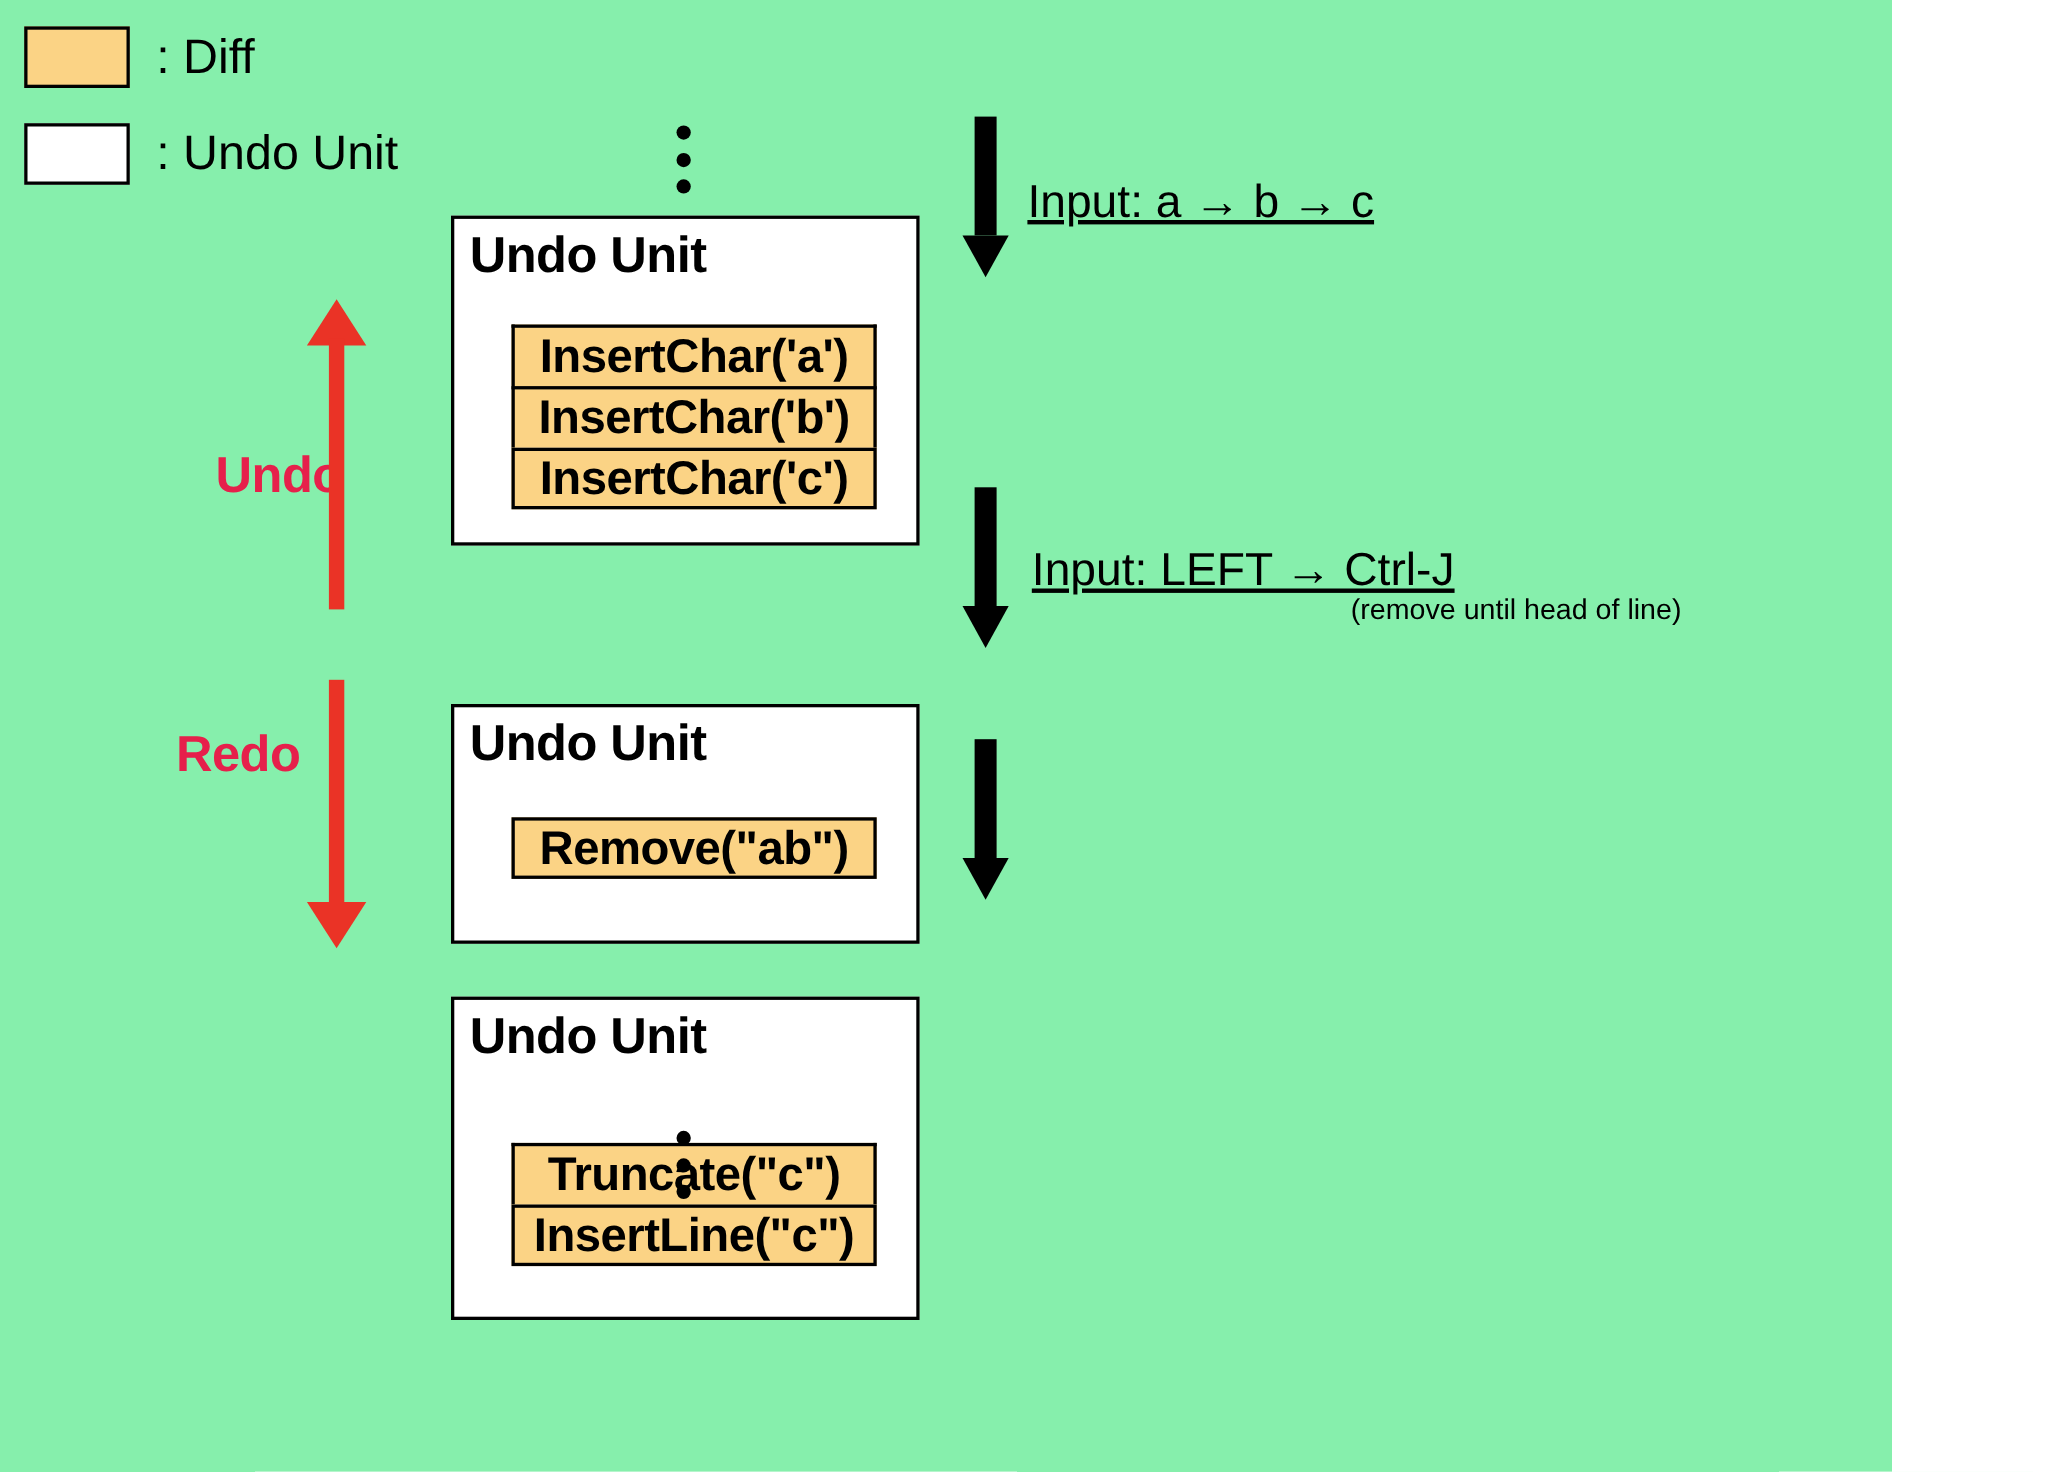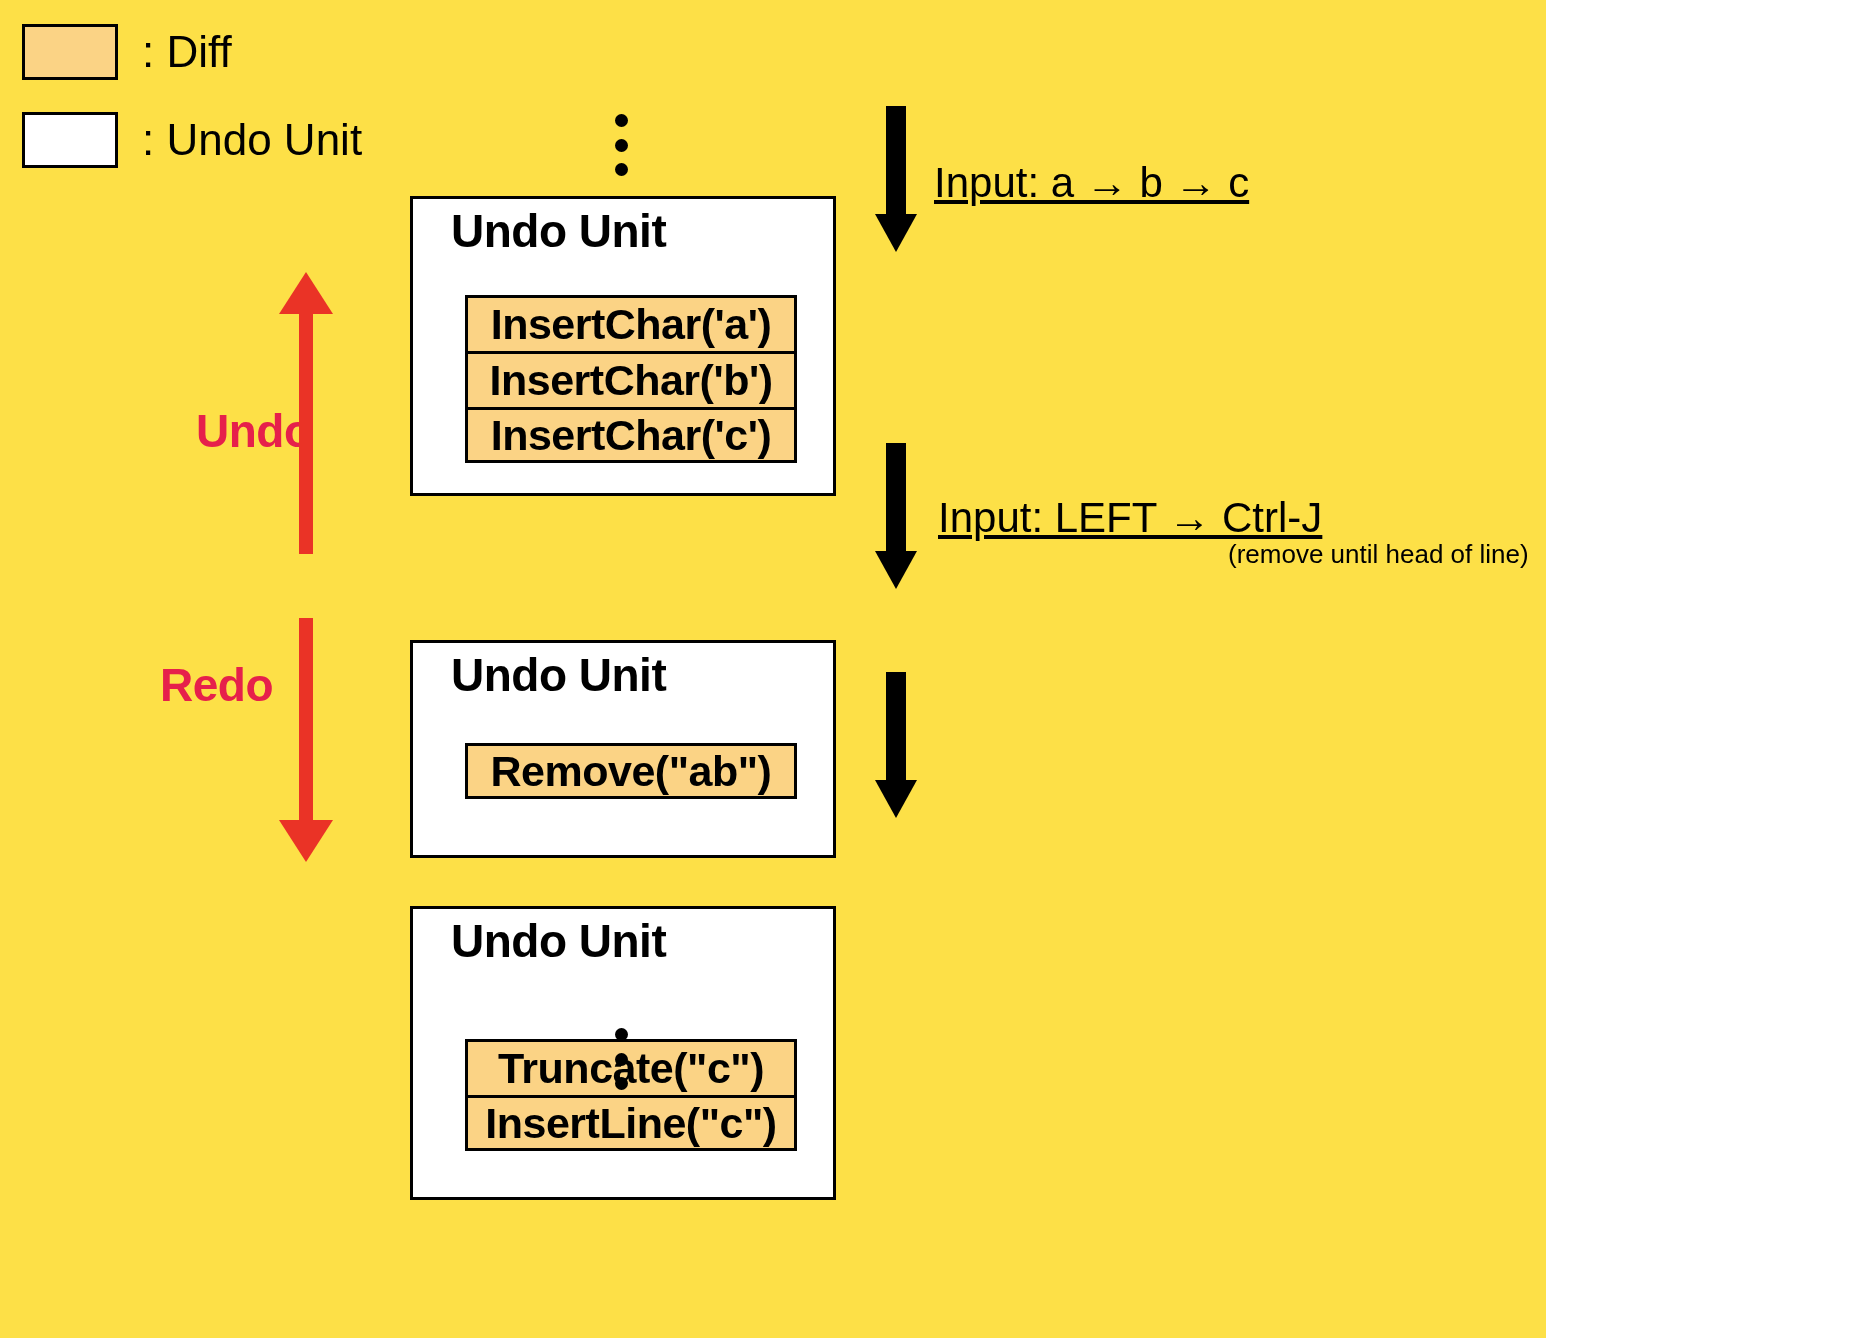--- a/index.html
+++ b/index.html
@@ -6,23 +6,23 @@
     margin: 0;
     padding: 0;
     background: #ffffff;
   }
   body {
     font-family: "Liberation Sans", sans-serif;
     color: #000000;
   }
   #canvas {
     position: relative;
-    width: 1546px;
+    width: 1720px;
     height: 1338px;
-    background: #fde047;
+    background: #86efac;
     overflow: hidden;
   }
 
   
   .legend-row {
     position: absolute;
     display: flex;
     align-items: center;
   }
   .legend-swatch {
@@ -50,21 +50,20 @@
   }
   .unit-title {
     position: absolute;
     left: 14px;
     top: 8px;
     font-size: 46px;
     font-weight: 700;
     line-height: 1.05;
     letter-spacing: -0.5px;
     white-space: nowrap;
-    margin-left: 24px;
   }
   .diff-stack {
     position: absolute;
     left: 40px;
     right: 36px;
   }
   .diff-row {
     background: #fbd385;
     border: 3px solid #000000;
     border-bottom-width: 0;

